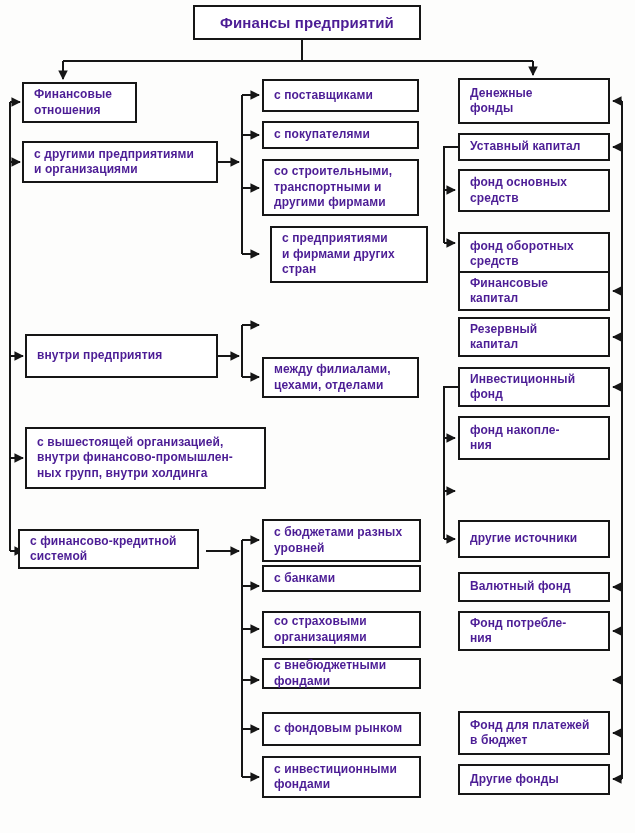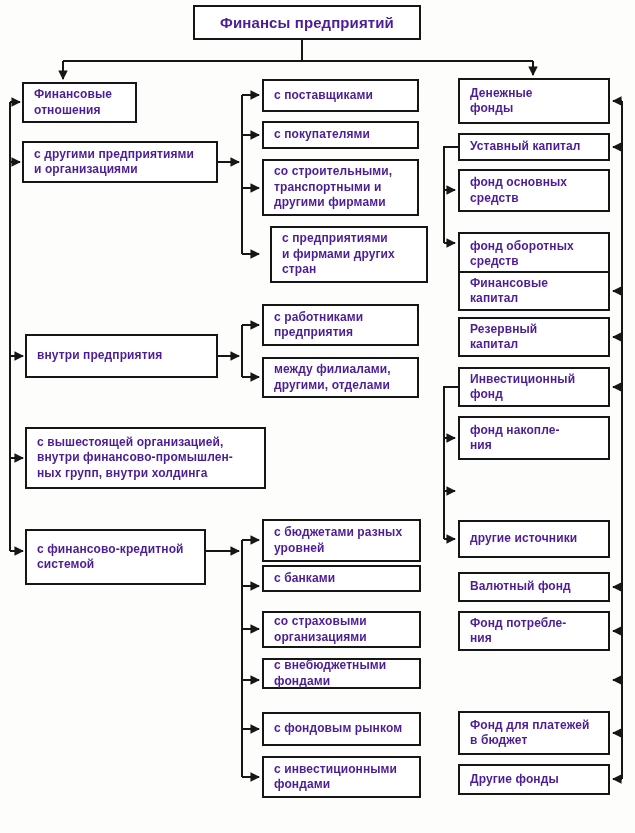--- a/index.html
+++ b/index.html
@@ -131,36 +131,34 @@
   <div class="node root" style="left:193px;top:5px;width:228px;height:35px">Финансы предприятий</div>
 
   <div class="node" style="left:22px;top:82px;width:115px;height:41px">Финансовые
 отношения</div>
   <div class="node" style="left:22px;top:141px;width:196px;height:42px">с другими предприятиями
 и организациями</div>
   <div class="node" style="left:25px;top:334px;width:193px;height:44px">внутри предприятия</div>
   <div class="node" style="left:25px;top:427px;width:241px;height:62px">с вышестоящей организацией,
 внутри финансово-промышлен-
 ных групп, внутри холдинга</div>
-  <div class="node" style="left:25px;top:529px;width:181px;height:56px">с финансово-кредитной
+  <div class="node" style="left:18px;top:529px;width:181px;height:40px">с финансово-кредитной
 системой</div>
 
   <div class="node" style="left:262px;top:79px;width:157px;height:33px">с поставщиками</div>
   <div class="node" style="left:262px;top:121px;width:157px;height:28px">с покупателями</div>
   <div class="node" style="left:262px;top:159px;width:157px;height:57px">со строительными,
 транспортными и
 другими фирмами</div>
   <div class="node" style="left:270px;top:226px;width:158px;height:57px">с предприятиями
 и фирмами других
 стран</div>
 
-  <div class="node" style="left:262px;top:304px;width:157px;height:42px">с работниками
-предприятия</div>
   <div class="node" style="left:262px;top:357px;width:157px;height:41px">между филиалами,
-другими, отделами</div>
+цехами, отделами</div>
 
   <div class="node" style="left:262px;top:519px;width:159px;height:43px">с бюджетами разных
 уровней</div>
   <div class="node" style="left:262px;top:565px;width:159px;height:27px">с банками</div>
   <div class="node" style="left:262px;top:611px;width:159px;height:37px">со страховыми
 организациями</div>
   <div class="node" style="left:262px;top:658px;width:159px;height:31px">с внебюджетными
 фондами</div>
   <div class="node" style="left:262px;top:712px;width:159px;height:34px">с фондовым рынком</div>
   <div class="node" style="left:262px;top:756px;width:159px;height:42px">с инвестиционными

